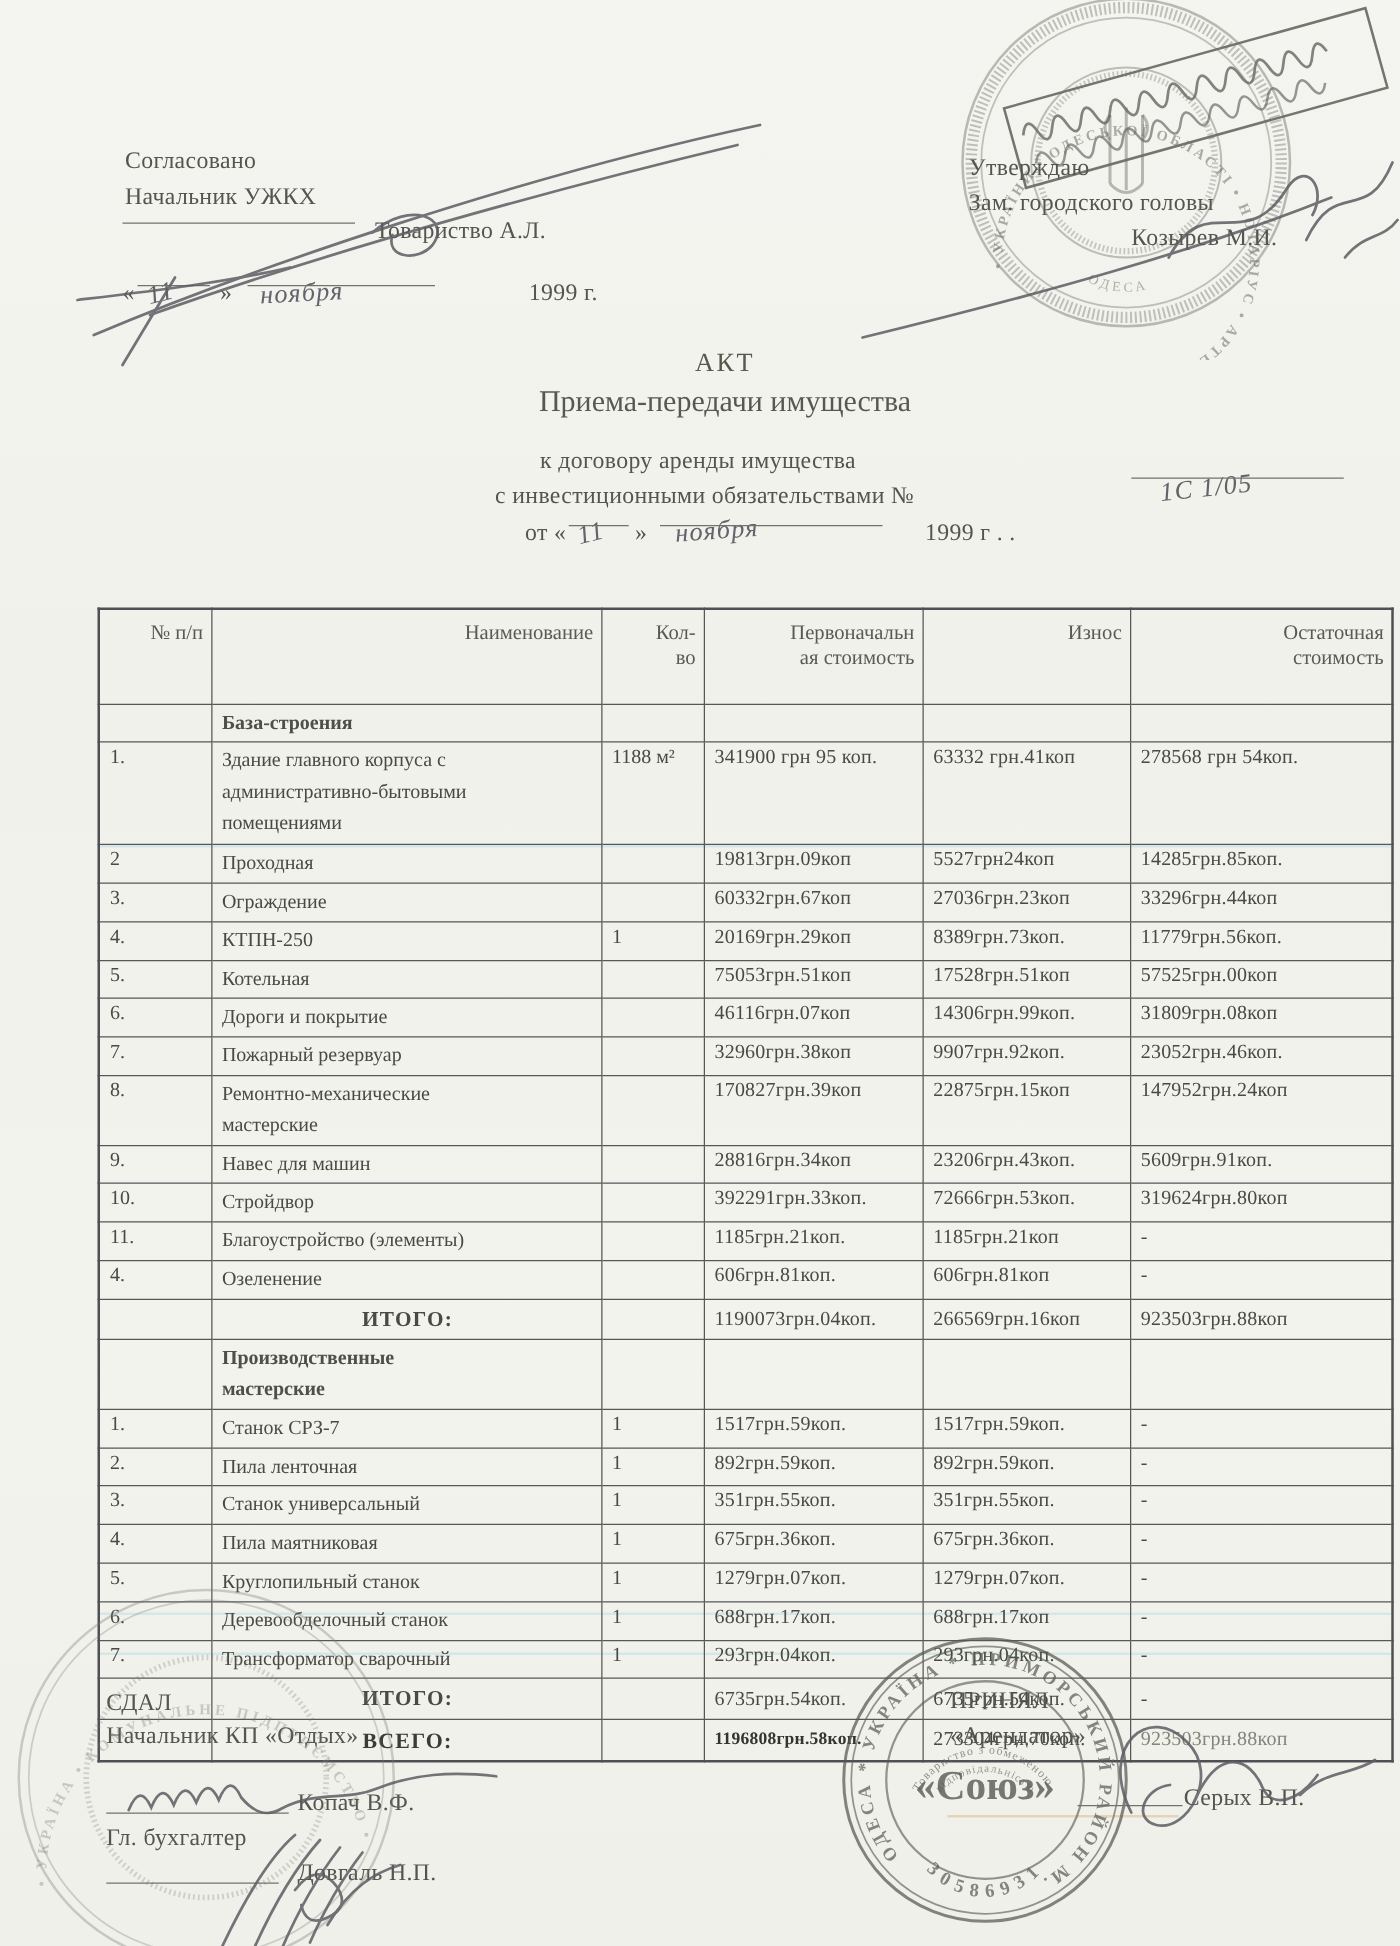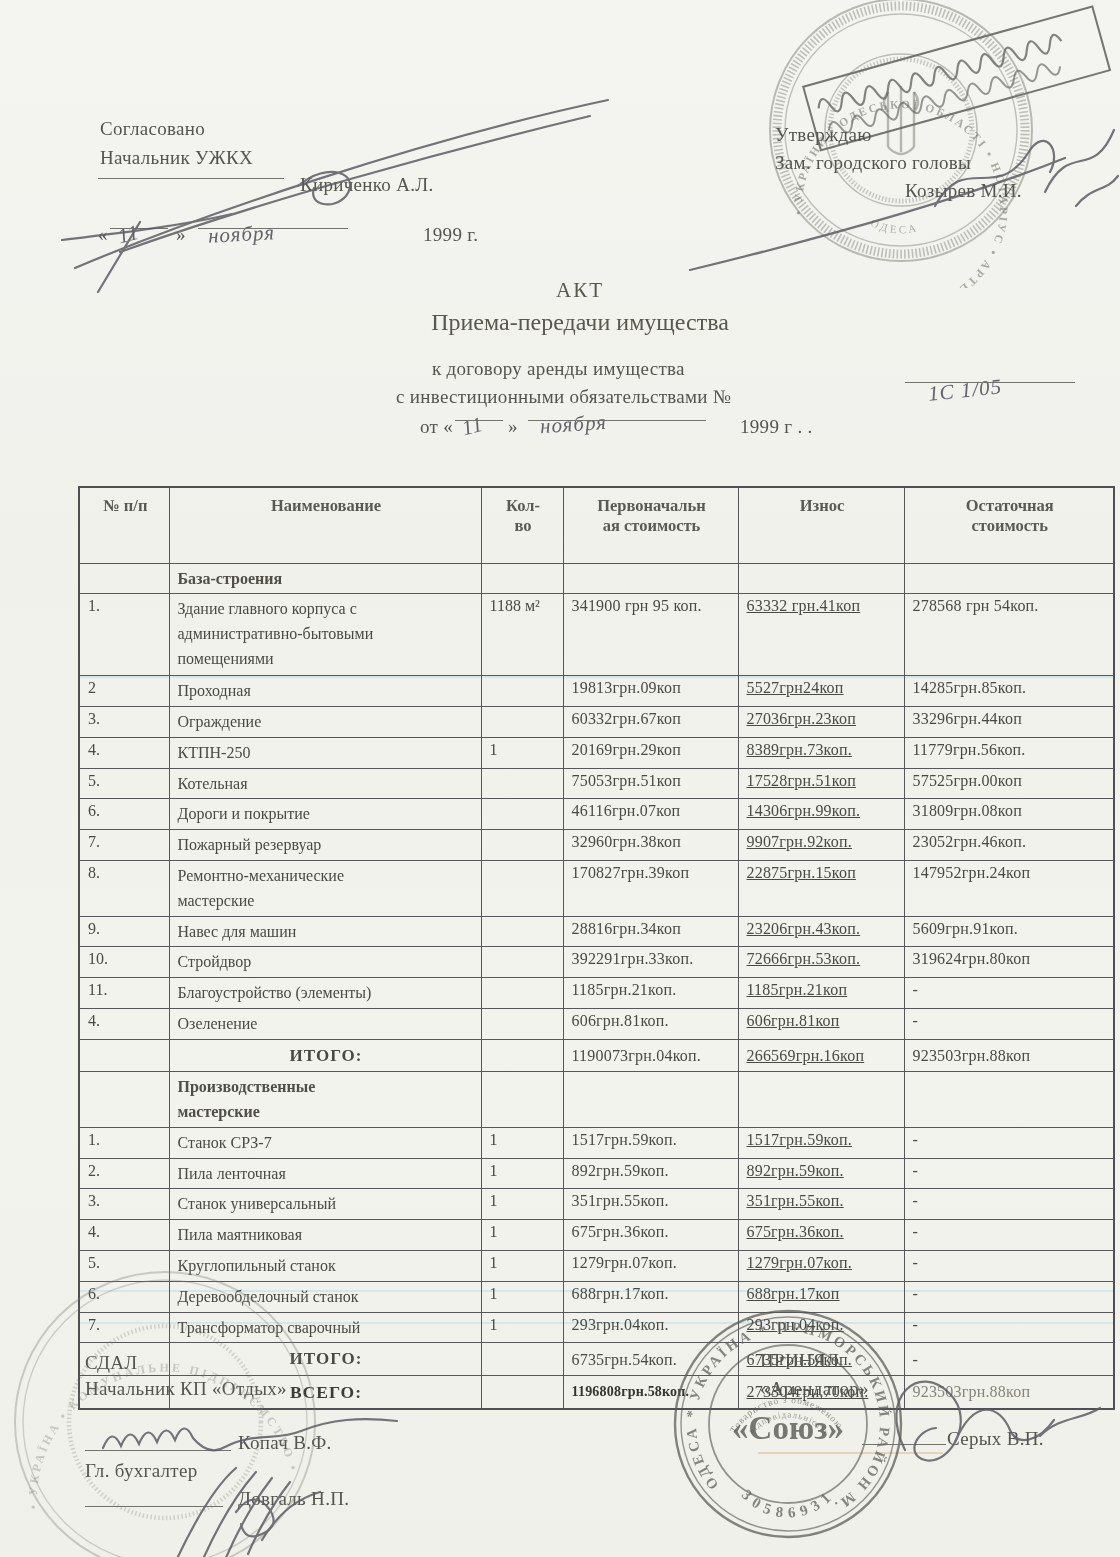--- a/index.html
+++ b/index.html
@@ -23,27 +23,27 @@
   .t-sub { font-size:24px; color:#58584f; }
 
   
   table.act { border-collapse:collapse; table-layout:fixed; width:1035px;
               background:transparent; }
   table.act th, table.act td {
     border:1.6px solid #57575a; vertical-align:top; padding:3px 6px 2px 8px;
     font-size:16px; color:#4a4a44; overflow:hidden;
   }
   table.act { border:2.2px solid #505054; }
-  table.act th { font-weight:bold; text-align:center; white-space:pre-line;
+  table.act th { font-weight:normal; text-align:right; white-space:pre-line;
                  font-size:16.5px; color:#5a5a54; height:76px; padding-top:8px; }
   td.c-num  { font-size:15px; color:#6b6b64; }
   td.c-name { white-space:pre-line; font-size:16.5px; line-height:1.55; }
   td.c-qty  { font-size:15px; }
   td.c-initial  { font-size:14.5px; color:#3d3d38; letter-spacing:.2px; }
-  td.c-wear     { font-size:14.5px; color:#62625a; letter-spacing:.2px;text-decoration:underline; }
+  td.c-wear     { font-size:14.5px; color:#62625a; letter-spacing:.2px; }
   td.c-residual { font-size:14px;   color:#98988c; letter-spacing:.2px; }
   tr.h-s  td { height:27px; }
   tr.h-t3 td { height:82px; }
   tr.h-t2 td { height:54px; }
   tr.r-section td.c-name { font-weight:bold; color:#4f4f48; }
   tr.r-total td.c-name { text-align:center; font-weight:600; font-size:17px; letter-spacing:1px; }
   tr.r-total td { height:28px; vertical-align:middle; }
   tr.r-grand td { height:30px; vertical-align:middle; }
   tr.r-grand td.c-name { text-align:center; font-weight:bold; font-size:17.5px; letter-spacing:1px; color:#3c3c36; }
   tr.r-grand td.c-initial { font-weight:bold; font-size:14px; color:#35352f; }
@@ -132,21 +132,21 @@
     </text>
     <text x="131" y="146" text-anchor="middle" font-size="33" font-weight="bold" fill="rgba(85,85,78,.78)">«Союз»</text>
     <text font-size="15" letter-spacing="6" font-weight="bold" fill="rgba(90,90,84,.72)">
       <textPath href="#brCode" startOffset="26%">30586931</textPath>
     </text>
   </svg>
 
   <div class="abs doc-text" style="left:100px;top:118px;z-index:3;">Согласовано</div>
   <div class="abs doc-text" style="left:100px;top:147px;z-index:3;">Начальник УЖКХ</div>
   <div class="sig-line" style="left:98px;top:178px;width:186px;z-index:3;"></div>
-  <div class="abs doc-text" style="left:300px;top:174px;z-index:3;">Кириченко А.Л.</div>
+  <div class="abs doc-text" style="left:300px;top:174px;z-index:3;">Товариство А.Л.</div>
 
   <div class="abs doc-text" style="left:98px;top:224px;z-index:3;">«</div>
   <span class="abs hw" style="left:118px;top:222px;transform:rotate(-14deg);z-index:3;">11</span>
   <div class="sig-line" style="left:110px;top:228px;width:58px;z-index:3;"></div>
   <div class="abs doc-text" style="left:176px;top:224px;z-index:3;">»</div>
   <span class="abs hw" style="left:208px;top:222px;transform:rotate(-3deg);z-index:3;">ноября</span>
   <div class="sig-line" style="left:198px;top:228px;width:150px;z-index:3;"></div>
   <div class="abs doc-text" style="left:423px;top:224px;z-index:3;">1999 г.</div>
 
   <div class="abs doc-text" style="left:775px;top:124px;z-index:5;">Утверждаю</div>

